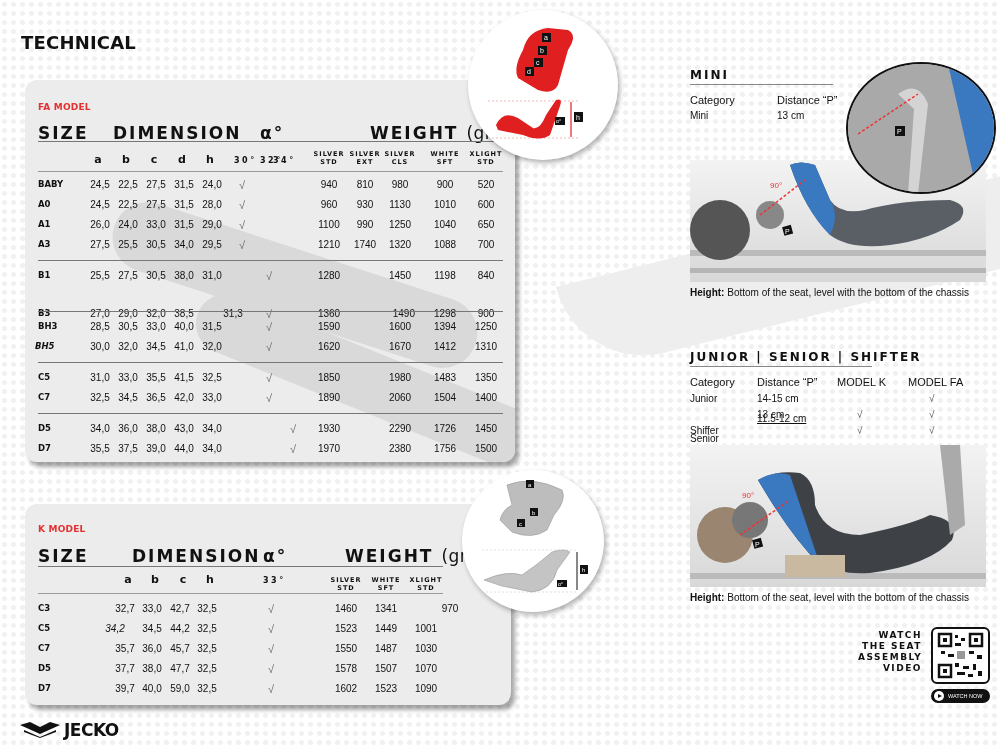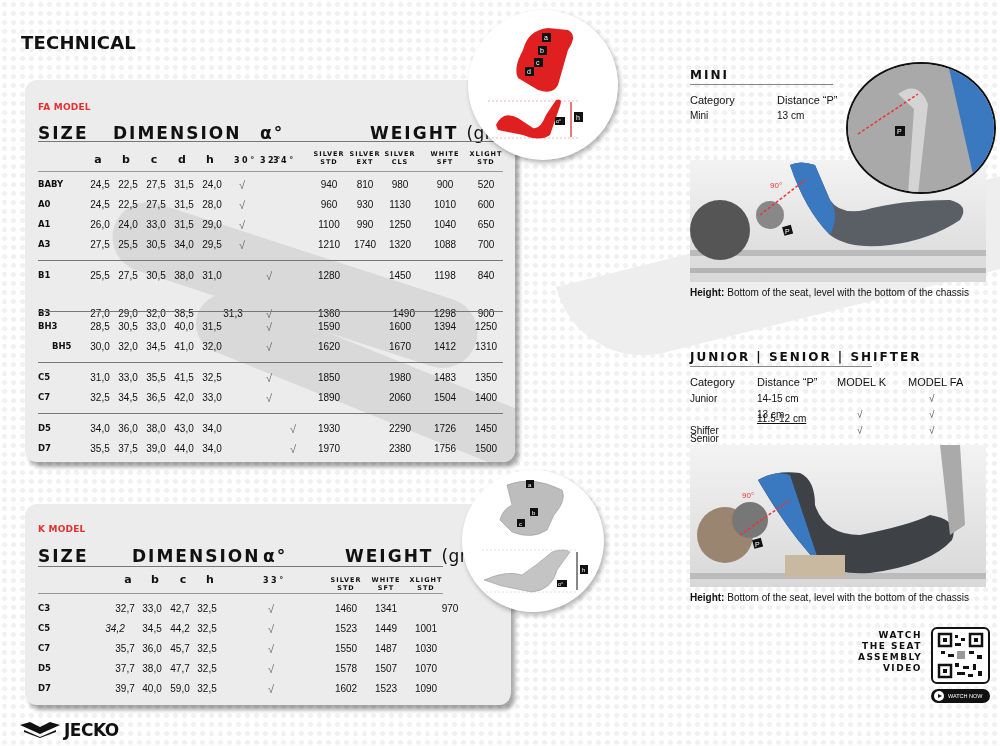--- a/index.html
+++ b/index.html
@@ -236,21 +236,21 @@
         <span style="left:148px;width:22px;">40,0</span>
         <span style="left:176px;width:22px;">31,5</span>
         <span class="ck" style="left:238px;width:12px;">√</span>
         <span style="left:289px;width:30px;">1590</span>
         <span style="left:325px;width:30px;"></span>
         <span style="left:360px;width:30px;">1600</span>
         <span style="left:405px;width:30px;">1394</span>
         <span style="left:446px;width:30px;">1250</span>
       </div>
       <div class="row" style="top: 261px; width: 490px;">
-        <span class="sz" style="left:27px;">BH5</span>
+        <span class="sz" style="left:10px;font-style:italic;">BH5</span>
         <span style="left:64px;width:22px;">30,0</span>
         <span style="left:92px;width:22px;">32,0</span>
         <span style="left:120px;width:22px;">34,5</span>
         <span style="left:148px;width:22px;">41,0</span>
         <span style="left:176px;width:22px;">32,0</span>
         <span class="ck" style="left:238px;width:12px;">√</span>
         <span style="left:289px;width:30px;">1620</span>
         <span style="left:325px;width:30px;"></span>
         <span style="left:360px;width:30px;">1670</span>
         <span style="left:405px;width:30px;">1412</span>

